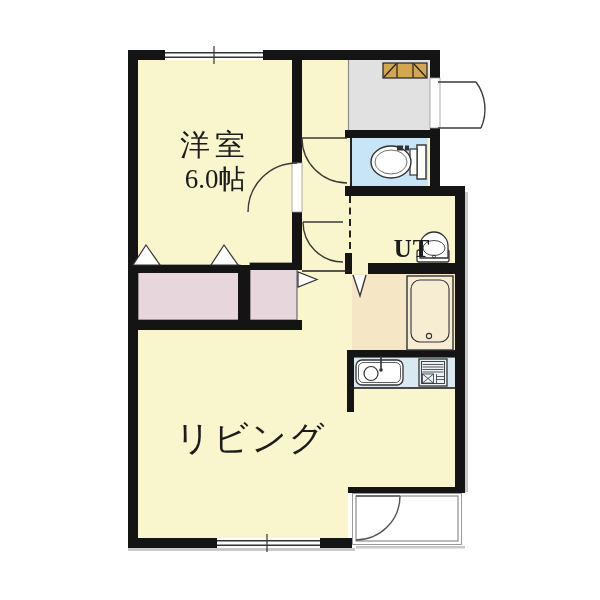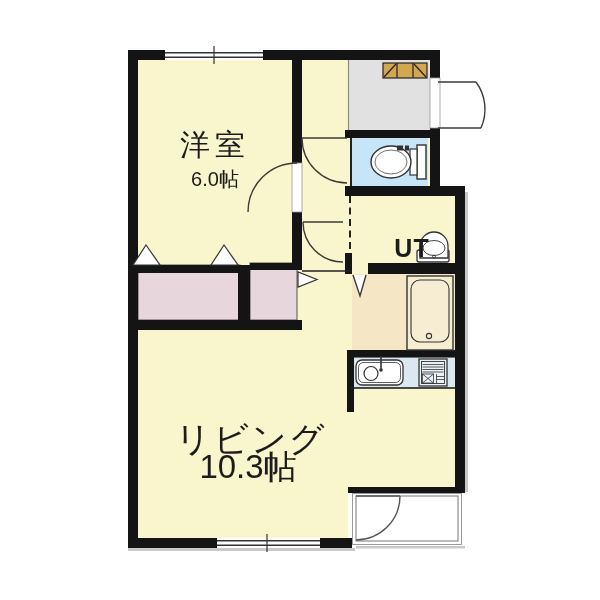--- a/index.html
+++ b/index.html
@@ -1,26 +1,26 @@
 <!DOCTYPE html>
 <html><head>
 <meta charset="utf-8">
 <style>
   html,body{margin:0;padding:0;background:#ffffff;}
   #stage{
     position:relative;width:600px;height:600px;background:#ffffff;overflow:hidden;
-    font-family:Liberation Sans, sans-serif;
+    font-family:Liberation Serif, serif;
   }
   #plan-svg{position:absolute;left:0;top:0;}
   .room-label{
     position:absolute;transform:translate(-50%,-50%);
     color:#1c1c1c;white-space:nowrap;font-weight:500;line-height:1;
   }
   .lbl-western-name{left:215px;top:145px;font-size:30px;letter-spacing:5px;}
-  .lbl-western-size{left:215px;top:179px;font-size:20px;}
+  .lbl-western-size{left:215px;top:179px;font-size:27px;}
   .lbl-living-name{left:251px;top:430px;font-size:35px;letter-spacing:2px;margin-top:8px;}
   .lbl-living-size{left:248px;top:466px;font-size:33px;}
   .lbl-ut{left:412px;top:231px;font-size:25px;font-weight:600;letter-spacing:1px;margin-top:17px;}
 </style>
 </head>
 <body>
 
 <div id="stage">
 
   <svg id="plan-svg" width="600" height="600" viewBox="0 0 600 600">
@@ -176,16 +176,15 @@
       <line x1="433.5" y1="374" x2="422.5" y2="383" stroke-width="0.8"></line>
       <line x1="436.5" y1="374" x2="436.5" y2="383.5" stroke-width="0.8"></line>
       <line x1="436.5" y1="376.5" x2="444" y2="376.5" stroke-width="0.8"></line>
       <line x1="436.5" y1="379.5" x2="444" y2="379.5" stroke-width="0.8"></line>
     </g>
   </svg>
 
   <div class="room-label lbl-western-name">洋室</div>
   <div class="room-label lbl-western-size">6.0帖</div>
   <div class="room-label lbl-living-name">リビング</div>
-  <div class="room-label lbl-living-size">10.3帖</div>
   <div class="room-label lbl-ut">UT</div>
 
 </div>
 
 </body></html>

